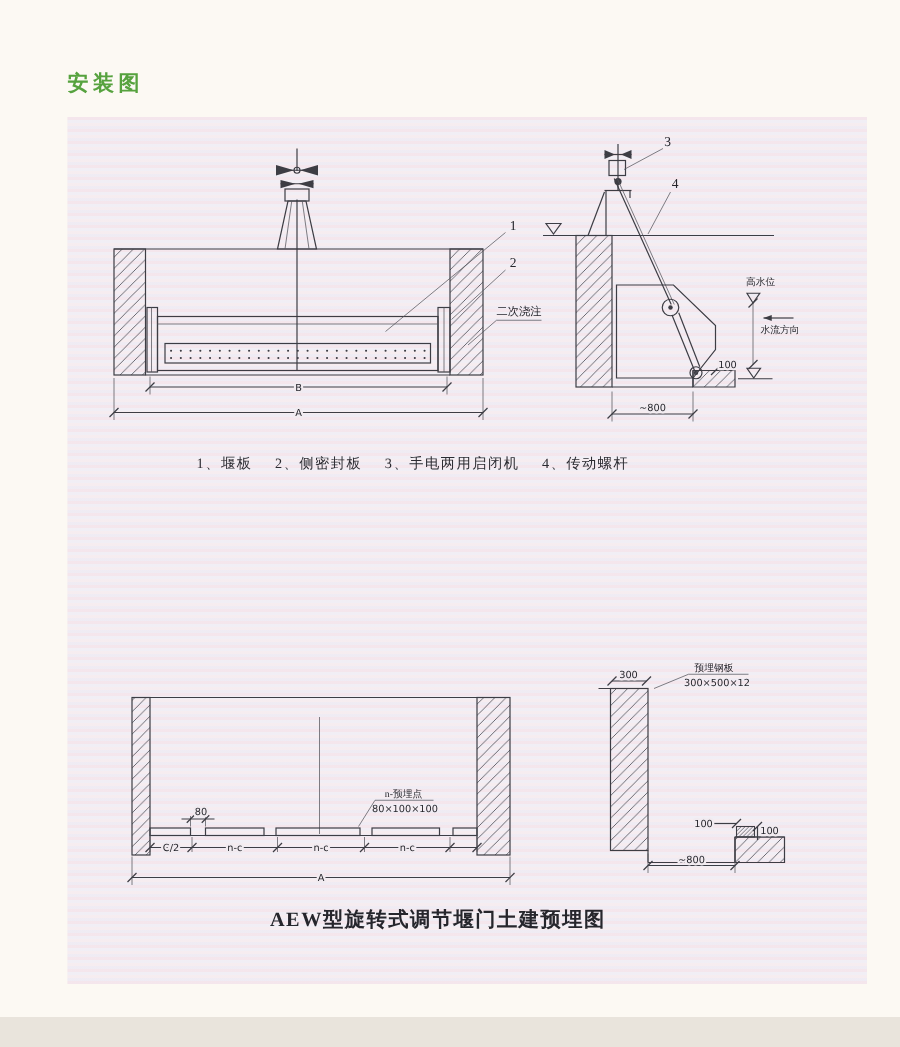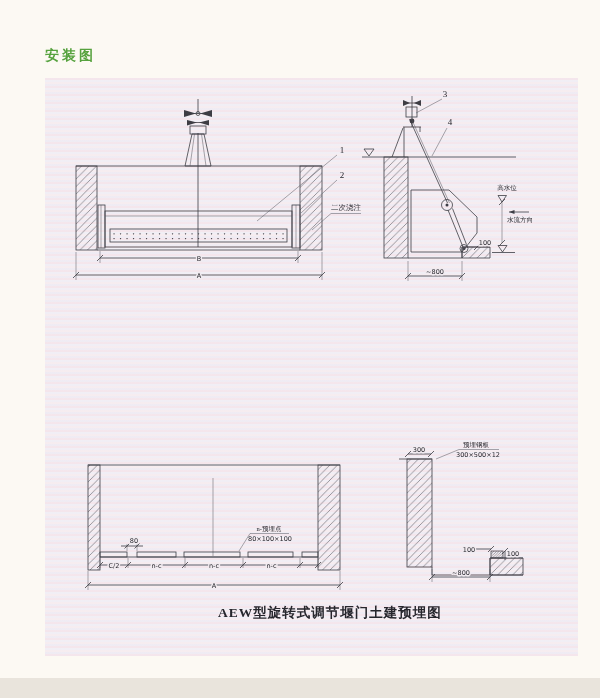--- a/index.html
+++ b/index.html
@@ -12,21 +12,21 @@
          background-image:repeating-linear-gradient(180deg,
            rgba(247,226,233,.55) 0px, rgba(247,226,233,.55) 2px,
            rgba(241,241,249,.55) 2px, rgba(241,241,249,.55) 4px,
            rgba(250,238,240,.55) 4px, rgba(250,238,240,.55) 6px,
            rgba(238,236,246,.55) 6px, rgba(238,236,246,.55) 8px);}
   svg.draw{position:absolute;left:0;top:0;}
   .legend{position:absolute;left:131px;top:303px;display:flex;gap:15px;
           font-size:9.5px;color:#2b2b31;letter-spacing:1px;white-space:nowrap;}
   .t1{position:absolute;left:154px;top:321px;width:300px;text-align:center;
       font-size:13.5px;font-weight:bold;color:#26262c;letter-spacing:1px;}
-  .t2{position:absolute;left:180px;top:604px;width:300px;text-align:center;
+  .t2{position:absolute;left:180px;top:604px;width:300px;text-align:left;
       font-size:13.5px;font-weight:bold;color:#26262c;letter-spacing:1px;}
   
   .ln{stroke:#3d3d44;stroke-width:.8;fill:none;}
   .lt{stroke:#55555c;stroke-width:.5;fill:none;}
   .wall{fill:url(#hatch);stroke:#3d3d44;stroke-width:.8;}
   .dense{fill:url(#hatch2);stroke:#3d3d44;stroke-width:.7;}
   .blk{fill:#3d3d44;stroke:none;}
   text{fill:#26262c;}
   .dim{font-size:6.5px;font-family:"DejaVu Sans", sans-serif;text-anchor:middle;}
   .cjk6{font-size:6.5px;font-family:"Liberation Serif", serif;text-anchor:middle;}
@@ -290,15 +290,21 @@
         <line class="lt" x1="432" y1="569" x2="432" y2="582"></line>
         <line class="lt" x1="490" y1="569" x2="490" y2="582"></line>
         <line class="ln" x1="432" y1="577" x2="490" y2="577"></line>
         <line class="ln" x1="429" y1="580" x2="435" y2="574"></line>
         <line class="ln" x1="487" y1="580" x2="493" y2="574"></line>
         <text class="dim halo" x="461" y="575">~800</text>
       </g>
     </g>
   </svg>
 
+  <div class="legend">
+    <span>1、堰板</span>
+    <span>2、侧密封板</span>
+    <span>3、手电两用启闭机</span>
+    <span>4、传动螺杆</span>
+  </div>
   <div class="t2">AEW型旋转式调节堰门土建预埋图</div>
 
 </div>
 
 </body></html>

